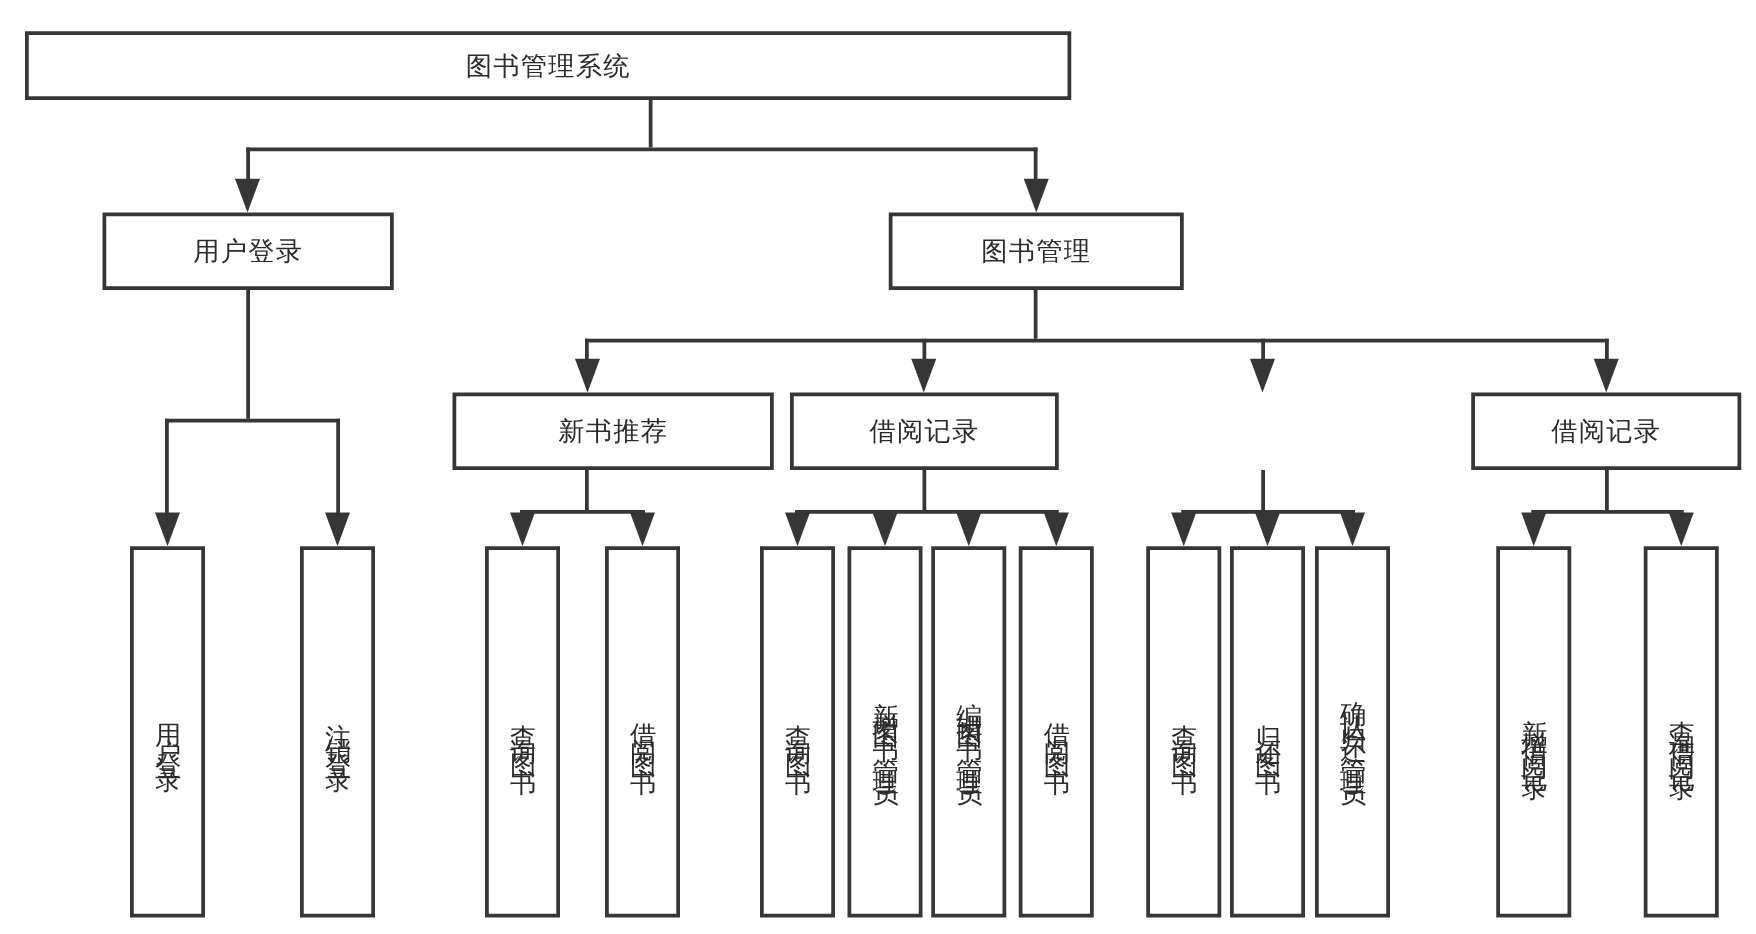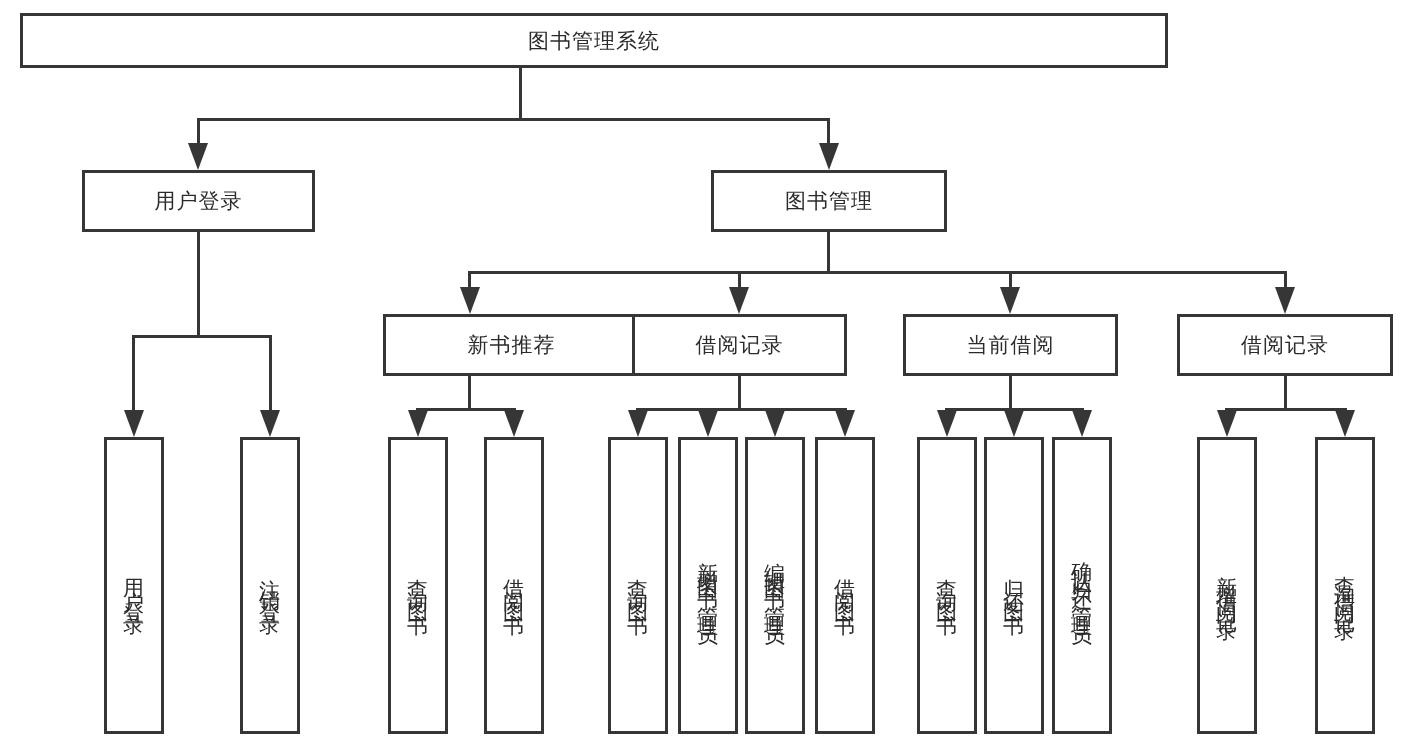--- a/index.html
+++ b/index.html
@@ -56,39 +56,36 @@
     text-shadow: 0 0 2px #ffffff;
     z-index: 3;
     white-space: nowrap;
   }
 </style>
 </head>
 <body>
 
 <div id="canvas">
 
-  <div class="box" style="left:20px; top:13px; width:1148px; height:55px;">
+  <div class="box" style="left:20px; top:25px; width:837px; height:55px;">
     <span class="hdr">图书管理系统</span>
   </div>
 
   <div class="box" style="left:82px; top:170px; width:233px; height:62px;">
     <span class="hdr">用户登录</span>
   </div>
   <div class="box" style="left:711px; top:170px; width:236px; height:62px;">
     <span class="hdr">图书管理</span>
   </div>
 
-  <div class="box" style="left:362px; top:314px; width:257px; height:62px;margin-left:21px;">
+  <div class="box" style="left:362px; top:314px; width:257px; height:62px;">
     <span class="hdr">新书推荐</span>
   </div>
   <div class="box" style="left:632px; top:314px; width:215px; height:62px;">
     <span class="hdr">借阅记录</span>
-  </div>
-  <div class="box" style="left:903px; top:314px; width:215px; height:62px;">
-    <span class="hdr">当前借阅</span>
   </div>
   <div class="box" style="left:1177px; top:314px; width:216px; height:62px;">
     <span class="hdr">借阅记录</span>
   </div>
 
   <div class="box leaf" style="left:104px;">
     <span class="vtext">用户登录</span>
   </div>
   <div class="box leaf" style="left:240px;">
     <span class="vtext">注销登录</span>

